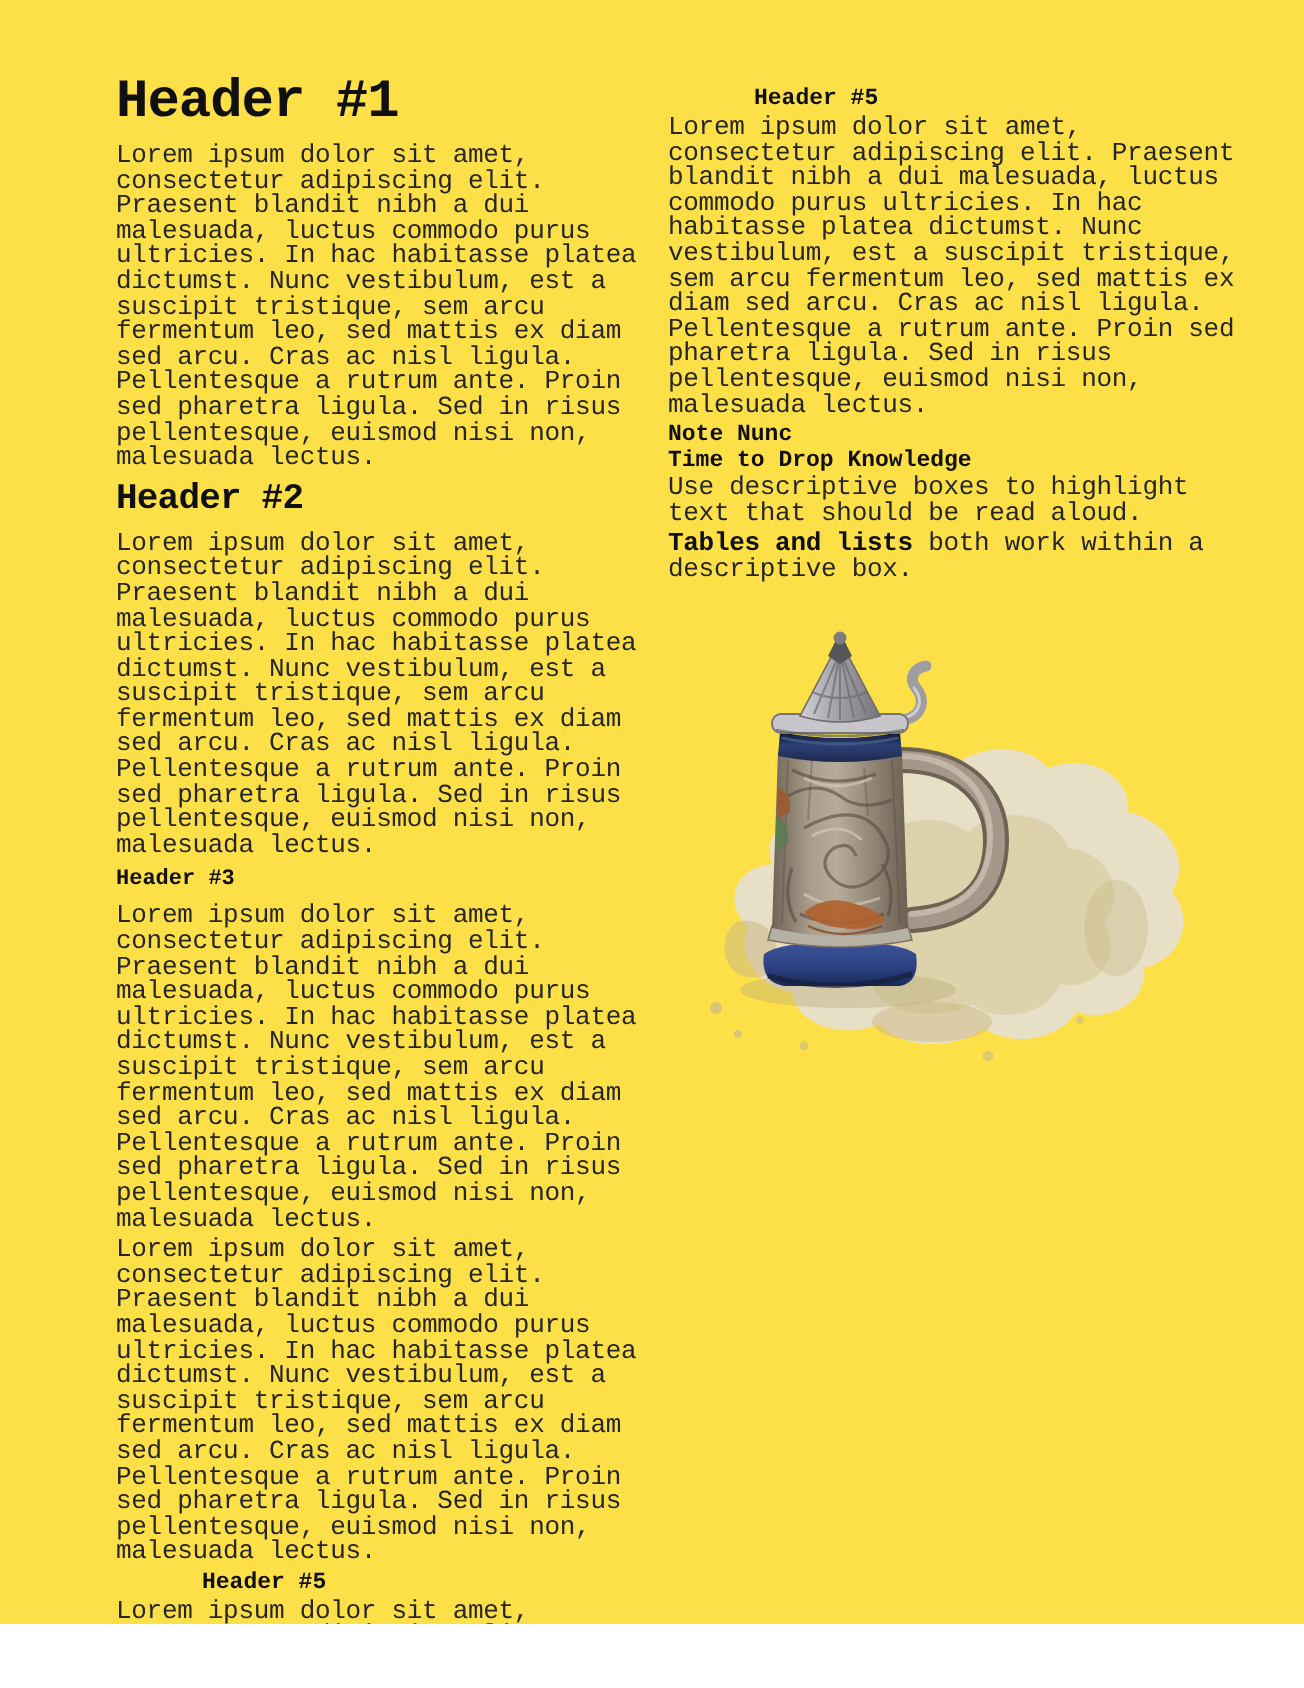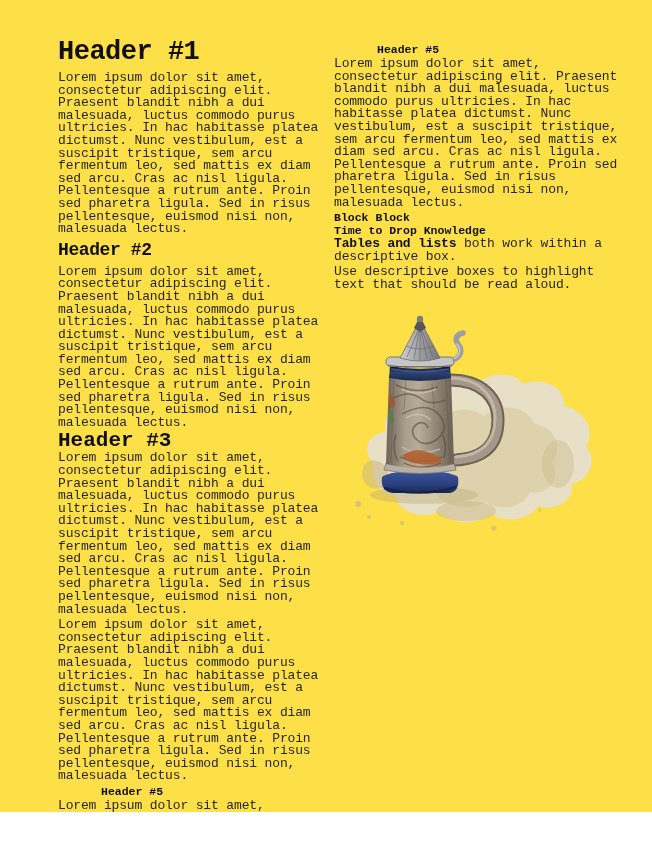--- a/index.html
+++ b/index.html
@@ -18,21 +18,21 @@
   .body-text {
     font-size:13px;
     line-height:12.6px;
     margin:0 0 3px 0;
     color:#262626;
     letter-spacing:-0.15px;
   }
   h1,h2,h3,h4,h5 { color:#101010; font-weight:bold; }
   h1 { font-size:27px;   line-height:28px; margin:0 0 6px 0;  letter-spacing:-0.5px; }
   h2 { font-size:18px;   line-height:23px; margin:3px 0 4px 0; letter-spacing:-0.4px; }
-  h3 { font-size:21px; line-height:17px; margin:3px 0 3px 0; }
+  h3 { font-size:11px; line-height:17px; margin:3px 0 3px 0; }
   h4 { font-size:13px;   line-height:13.5px; margin:3px 0 2px 0; }
   h5 { font-size:11.5px; line-height:12px; margin:3px 0 2px 0;padding-left:43px; }
   .micro-head {
     font-size:11.5px; line-height:12px; font-weight:bold;
     color:#101010; margin:1px 0 1px 0;
   }
   .inline-bold { font-weight:bold; color:#101010; }
   .figure {
     margin:22px 0 0 10px;
     width:262px; height:222px;
@@ -65,26 +65,26 @@
       <p class="body-text">Lorem ipsum dolor sit amet, consectetur adipiscing elit. Praesent blandit nibh a dui malesuada, luctus commodo purus ultricies. In hac habitasse platea dictumst. Nunc vestibulum, est a suscipit tristique, sem arcu fermentum leo, sed mattis ex diam sed arcu. Cras ac nisl ligula. Pellentesque a rutrum ante. Proin sed pharetra ligula. Sed in risus pellentesque, euismod nisi non, malesuada lectus.</p>
     </section>
   </div>
 
   <div class="col col-right">
     <section>
       <h5>Header #5</h5>
       <p class="body-text">Lorem ipsum dolor sit amet, consectetur adipiscing elit. Praesent blandit nibh a dui malesuada, luctus commodo purus ultricies. In hac habitasse platea dictumst. Nunc vestibulum, est a suscipit tristique, sem arcu fermentum leo, sed mattis ex diam sed arcu. Cras ac nisl ligula. Pellentesque a rutrum ante. Proin sed pharetra ligula. Sed in risus pellentesque, euismod nisi non, malesuada lectus.</p>
     </section>
 
-    <div class="micro-head">Block Block</div>
+    <div class="micro-head">Note Nunc</div>
 
     <div class="micro-head">Time to Drop Knowledge</div>
+    <p class="body-text">Use descriptive boxes to highlight text that should be read aloud.</p>
+
     <p class="body-text"><span class="inline-bold">Tables and lists</span><span> both work within a descriptive box.</span></p>
-
-    <p class="body-text">Use descriptive boxes to highlight text that should be read aloud.</p>
 
     <div class="figure">
       <svg width="262" height="222" viewBox="0 0 262 222" xmlns="http://www.w3.org/2000/svg">
         <defs>
           <linearGradient id="bodyGrad" x1="0" y1="0" x2="1" y2="0">
             <stop offset="0" stop-color="#6f6457"></stop>
             <stop offset="0.28" stop-color="#a99d8b"></stop>
             <stop offset="0.48" stop-color="#b7ab99"></stop>
             <stop offset="0.72" stop-color="#948878"></stop>
             <stop offset="1" stop-color="#6b6052"></stop>

